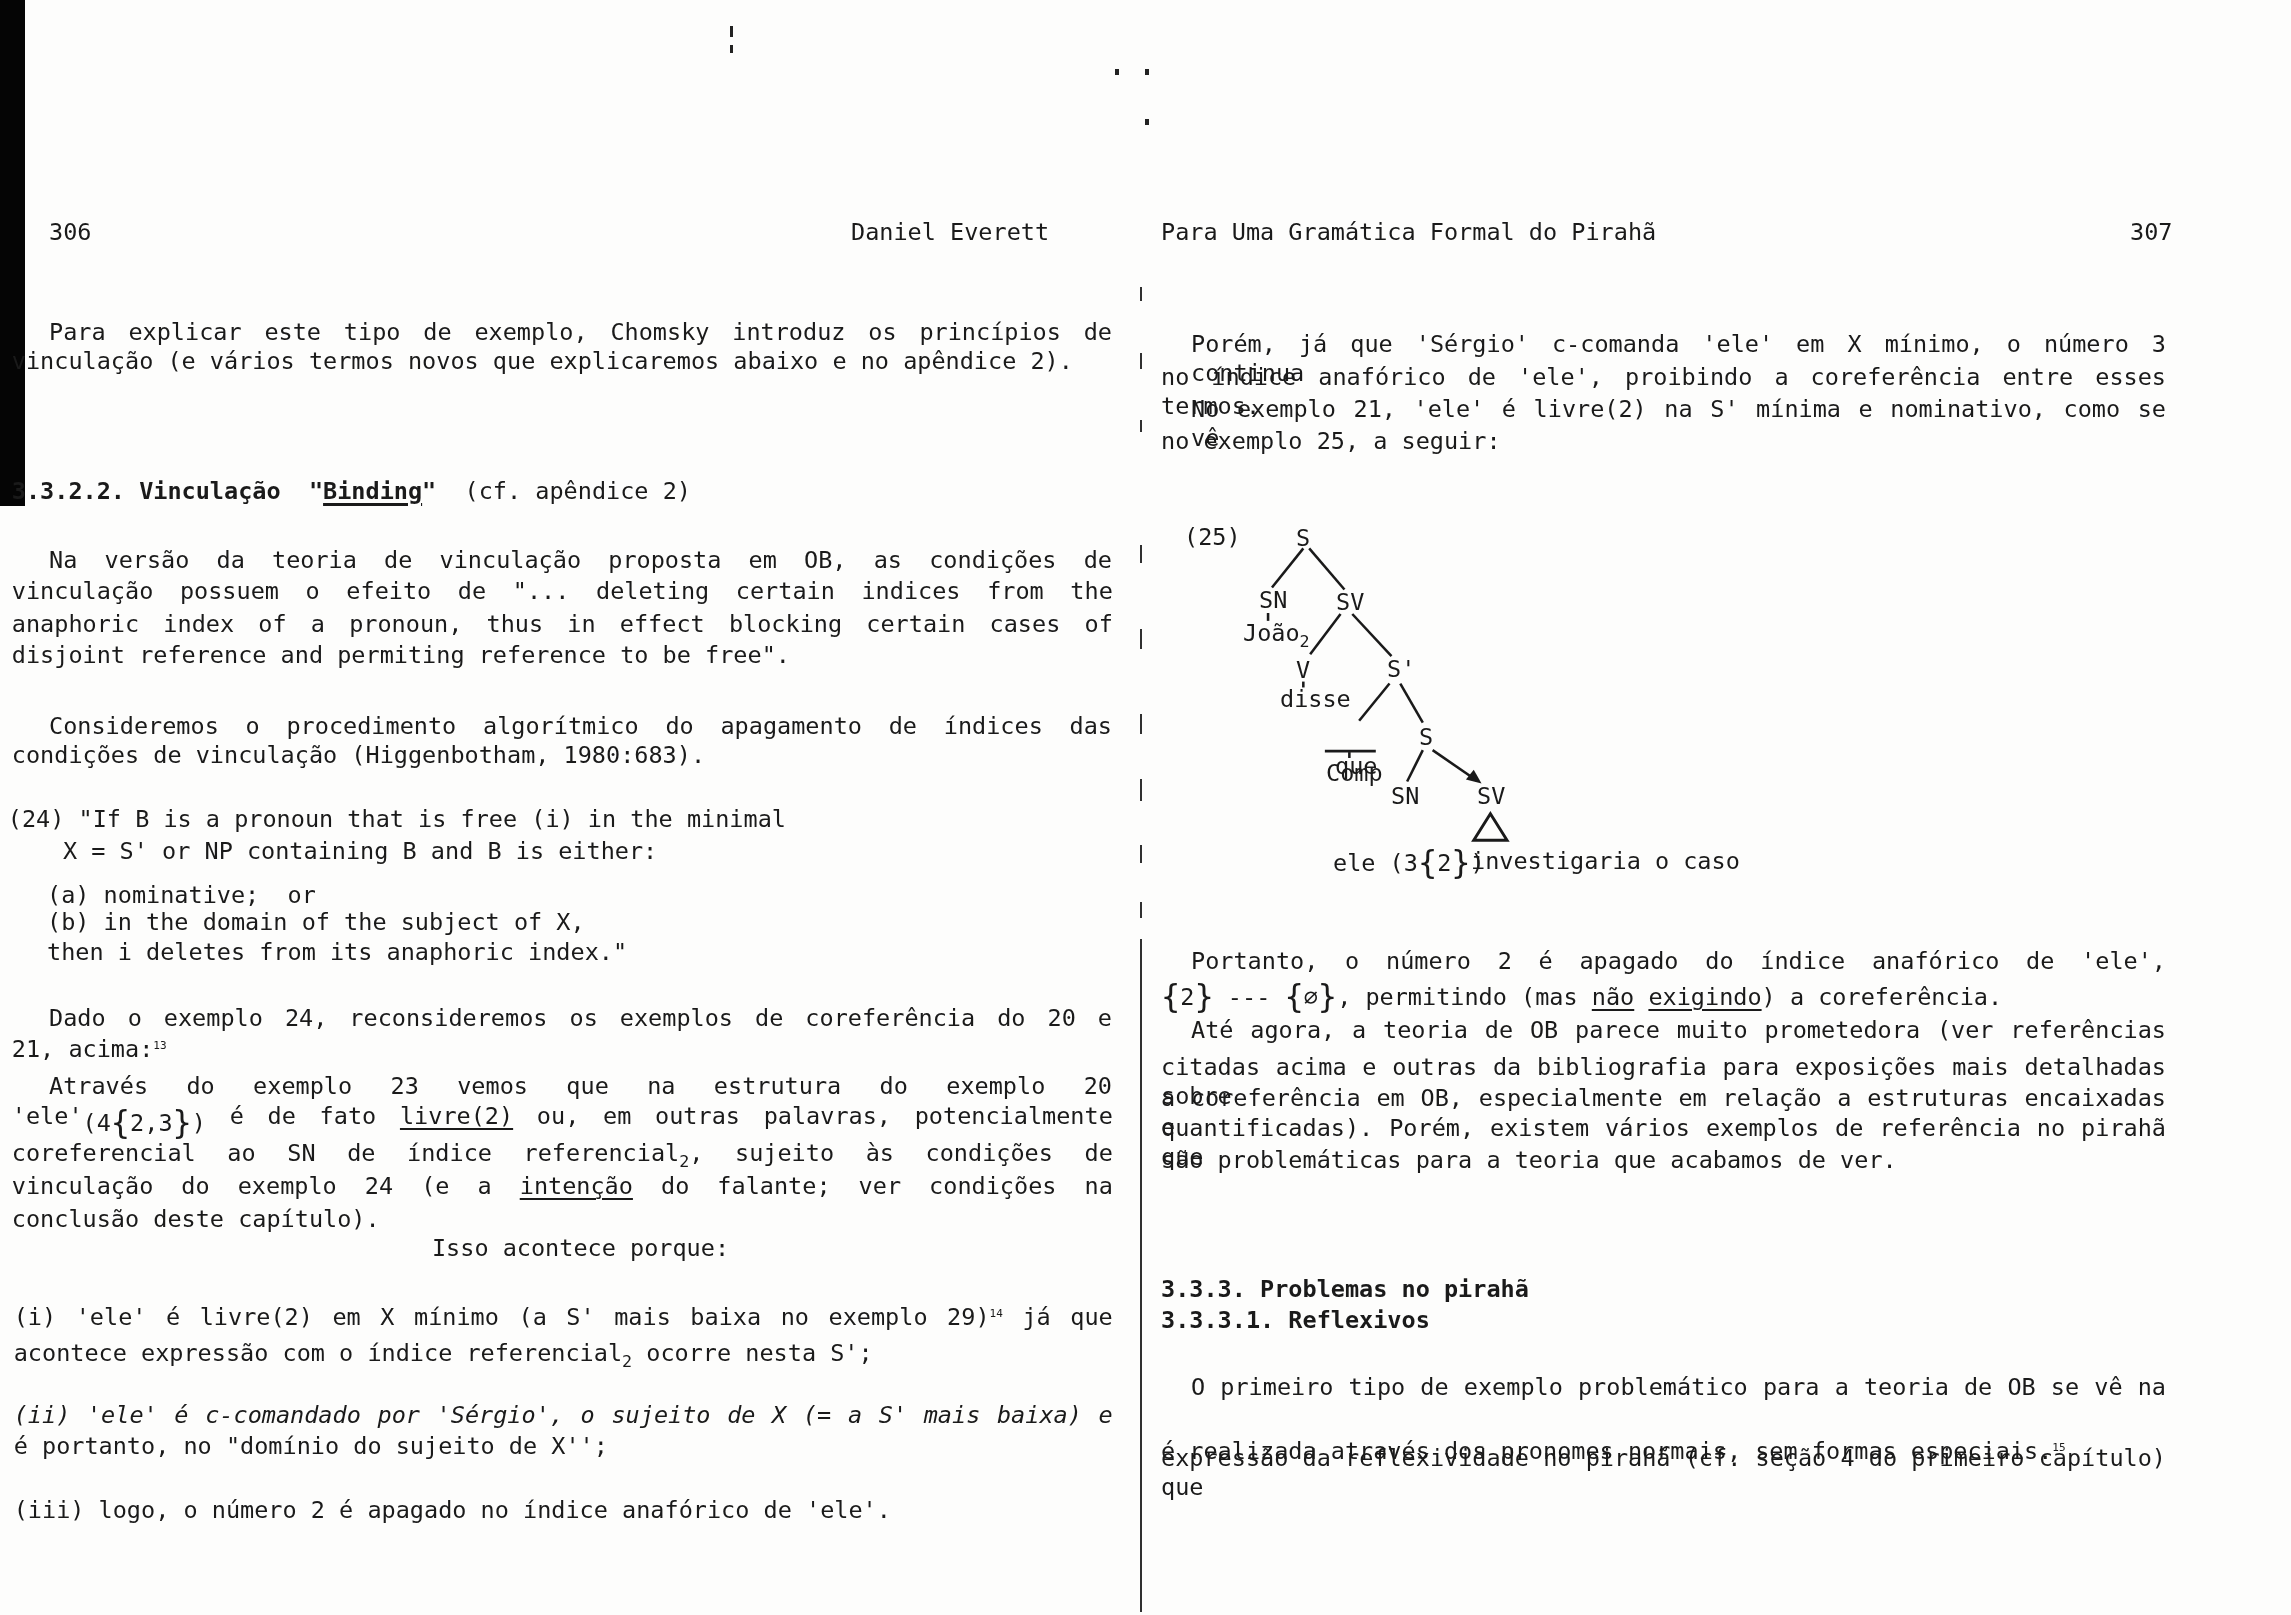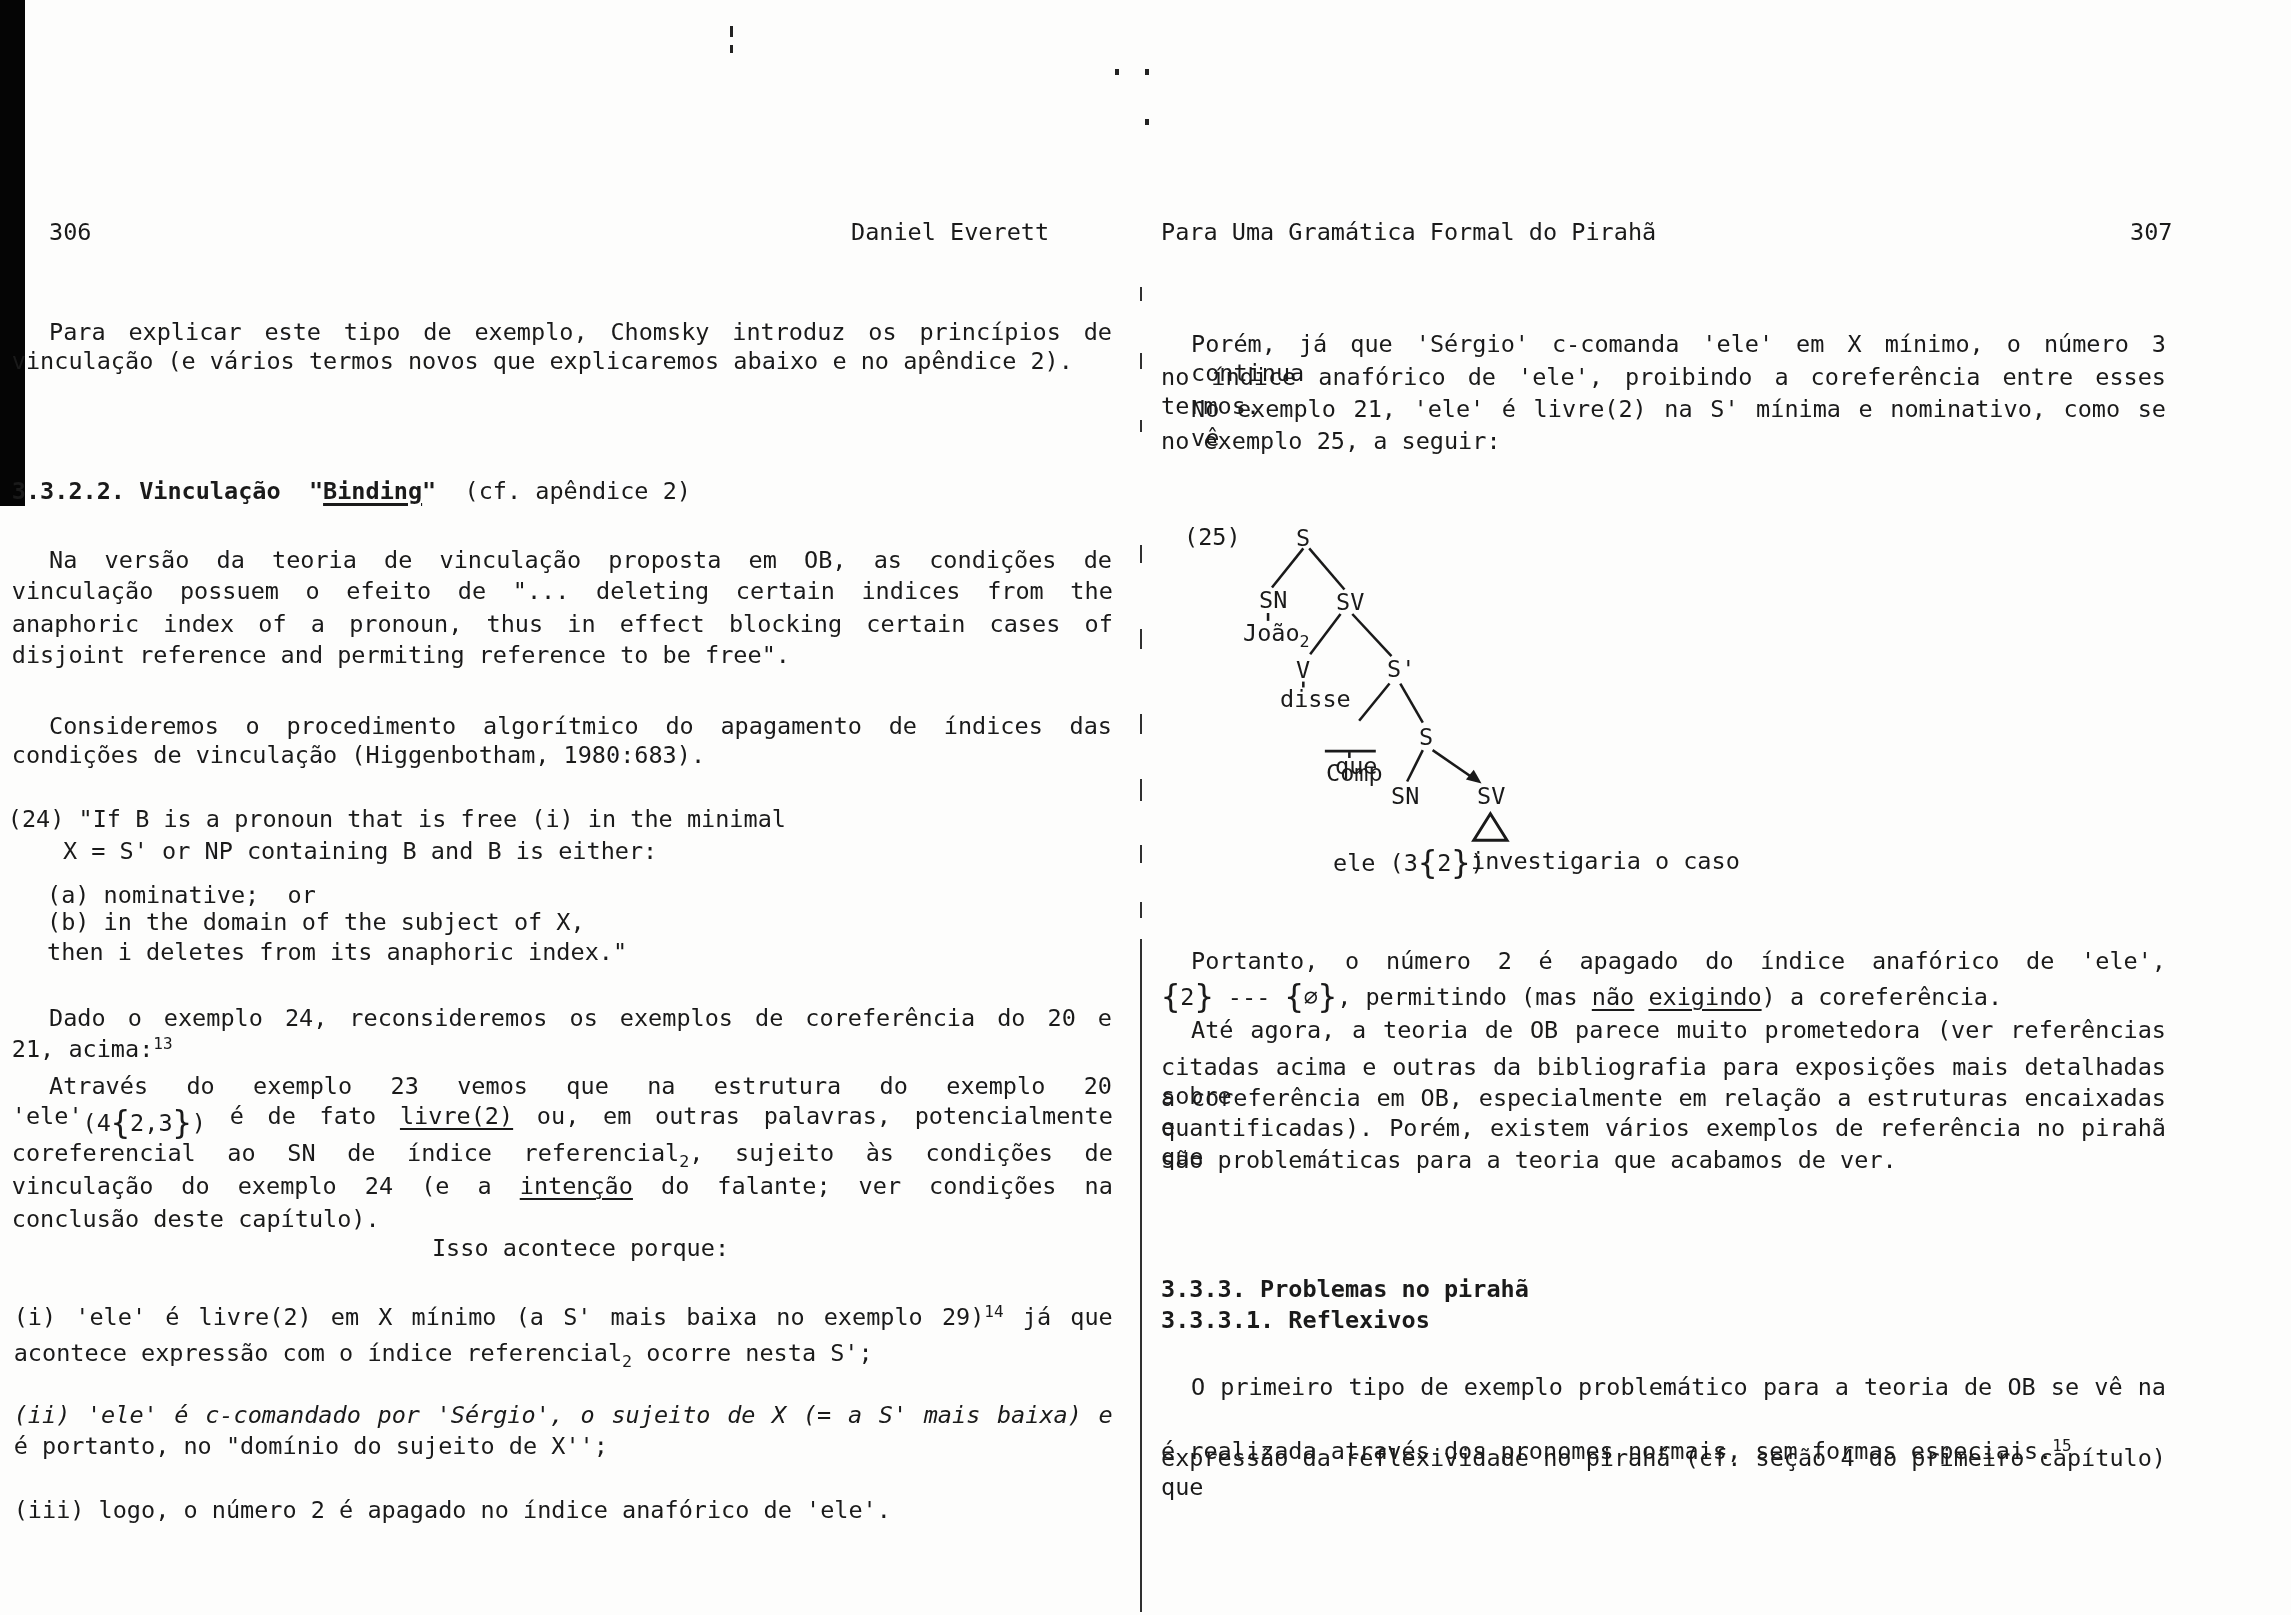--- a/index.html
+++ b/index.html
@@ -12,21 +12,21 @@
   .Lfull{left:11.8px;width:1101px;}
   .Lind{left:49px;width:1063px;text-align:center;}
   .L24a{left:7.8px;width:1105px;}
   .L24b{left:47px;width:1065px;}
   .Litem{left:13.7px;width:1099px;}
   .Rfull{left:1161px;width:1005px;}
   .Rind{left:1191px;width:975px;}
   .b{font-weight:bold;}
   .u{text-decoration:underline;text-underline-offset:3.9px;text-decoration-thickness:2px;}
   .bu{font-weight:bold;text-decoration:underline;text-underline-offset:3.9px;text-decoration-thickness:2.5px;}
-  .sup{font-size:16px;position:relative;top:-7.8px;line-height:0;}
+  .sup{font-size:11px;position:relative;top:-7.8px;line-height:0;}
   .sb{font-size:16.7px;position:relative;top:5.9px;line-height:0;}
   .low{position:relative;top:6.9px;line-height:0;}
   .bb{font-size:32px;line-height:0;position:relative;top:2px;}
   .lowbb{font-size:32px;line-height:0;position:relative;top:8.8px;}
   .tn{position:absolute;font-size:23.5px;line-height:25.5px;white-space:pre;}
   .speck{position:absolute;background:#222;}
   .folddash{position:absolute;left:1140px;width:2px;background:#303030;}
   .edgebar{position:absolute;left:0;top:0;width:24.5px;height:506px;background:#050505;}
   svg.tree{position:absolute;left:1166px;top:519px;width:353px;height:333px;}
   svg.tree line, svg.tree path{stroke:#1a1a1a;stroke-width:2.6;fill:none;}

